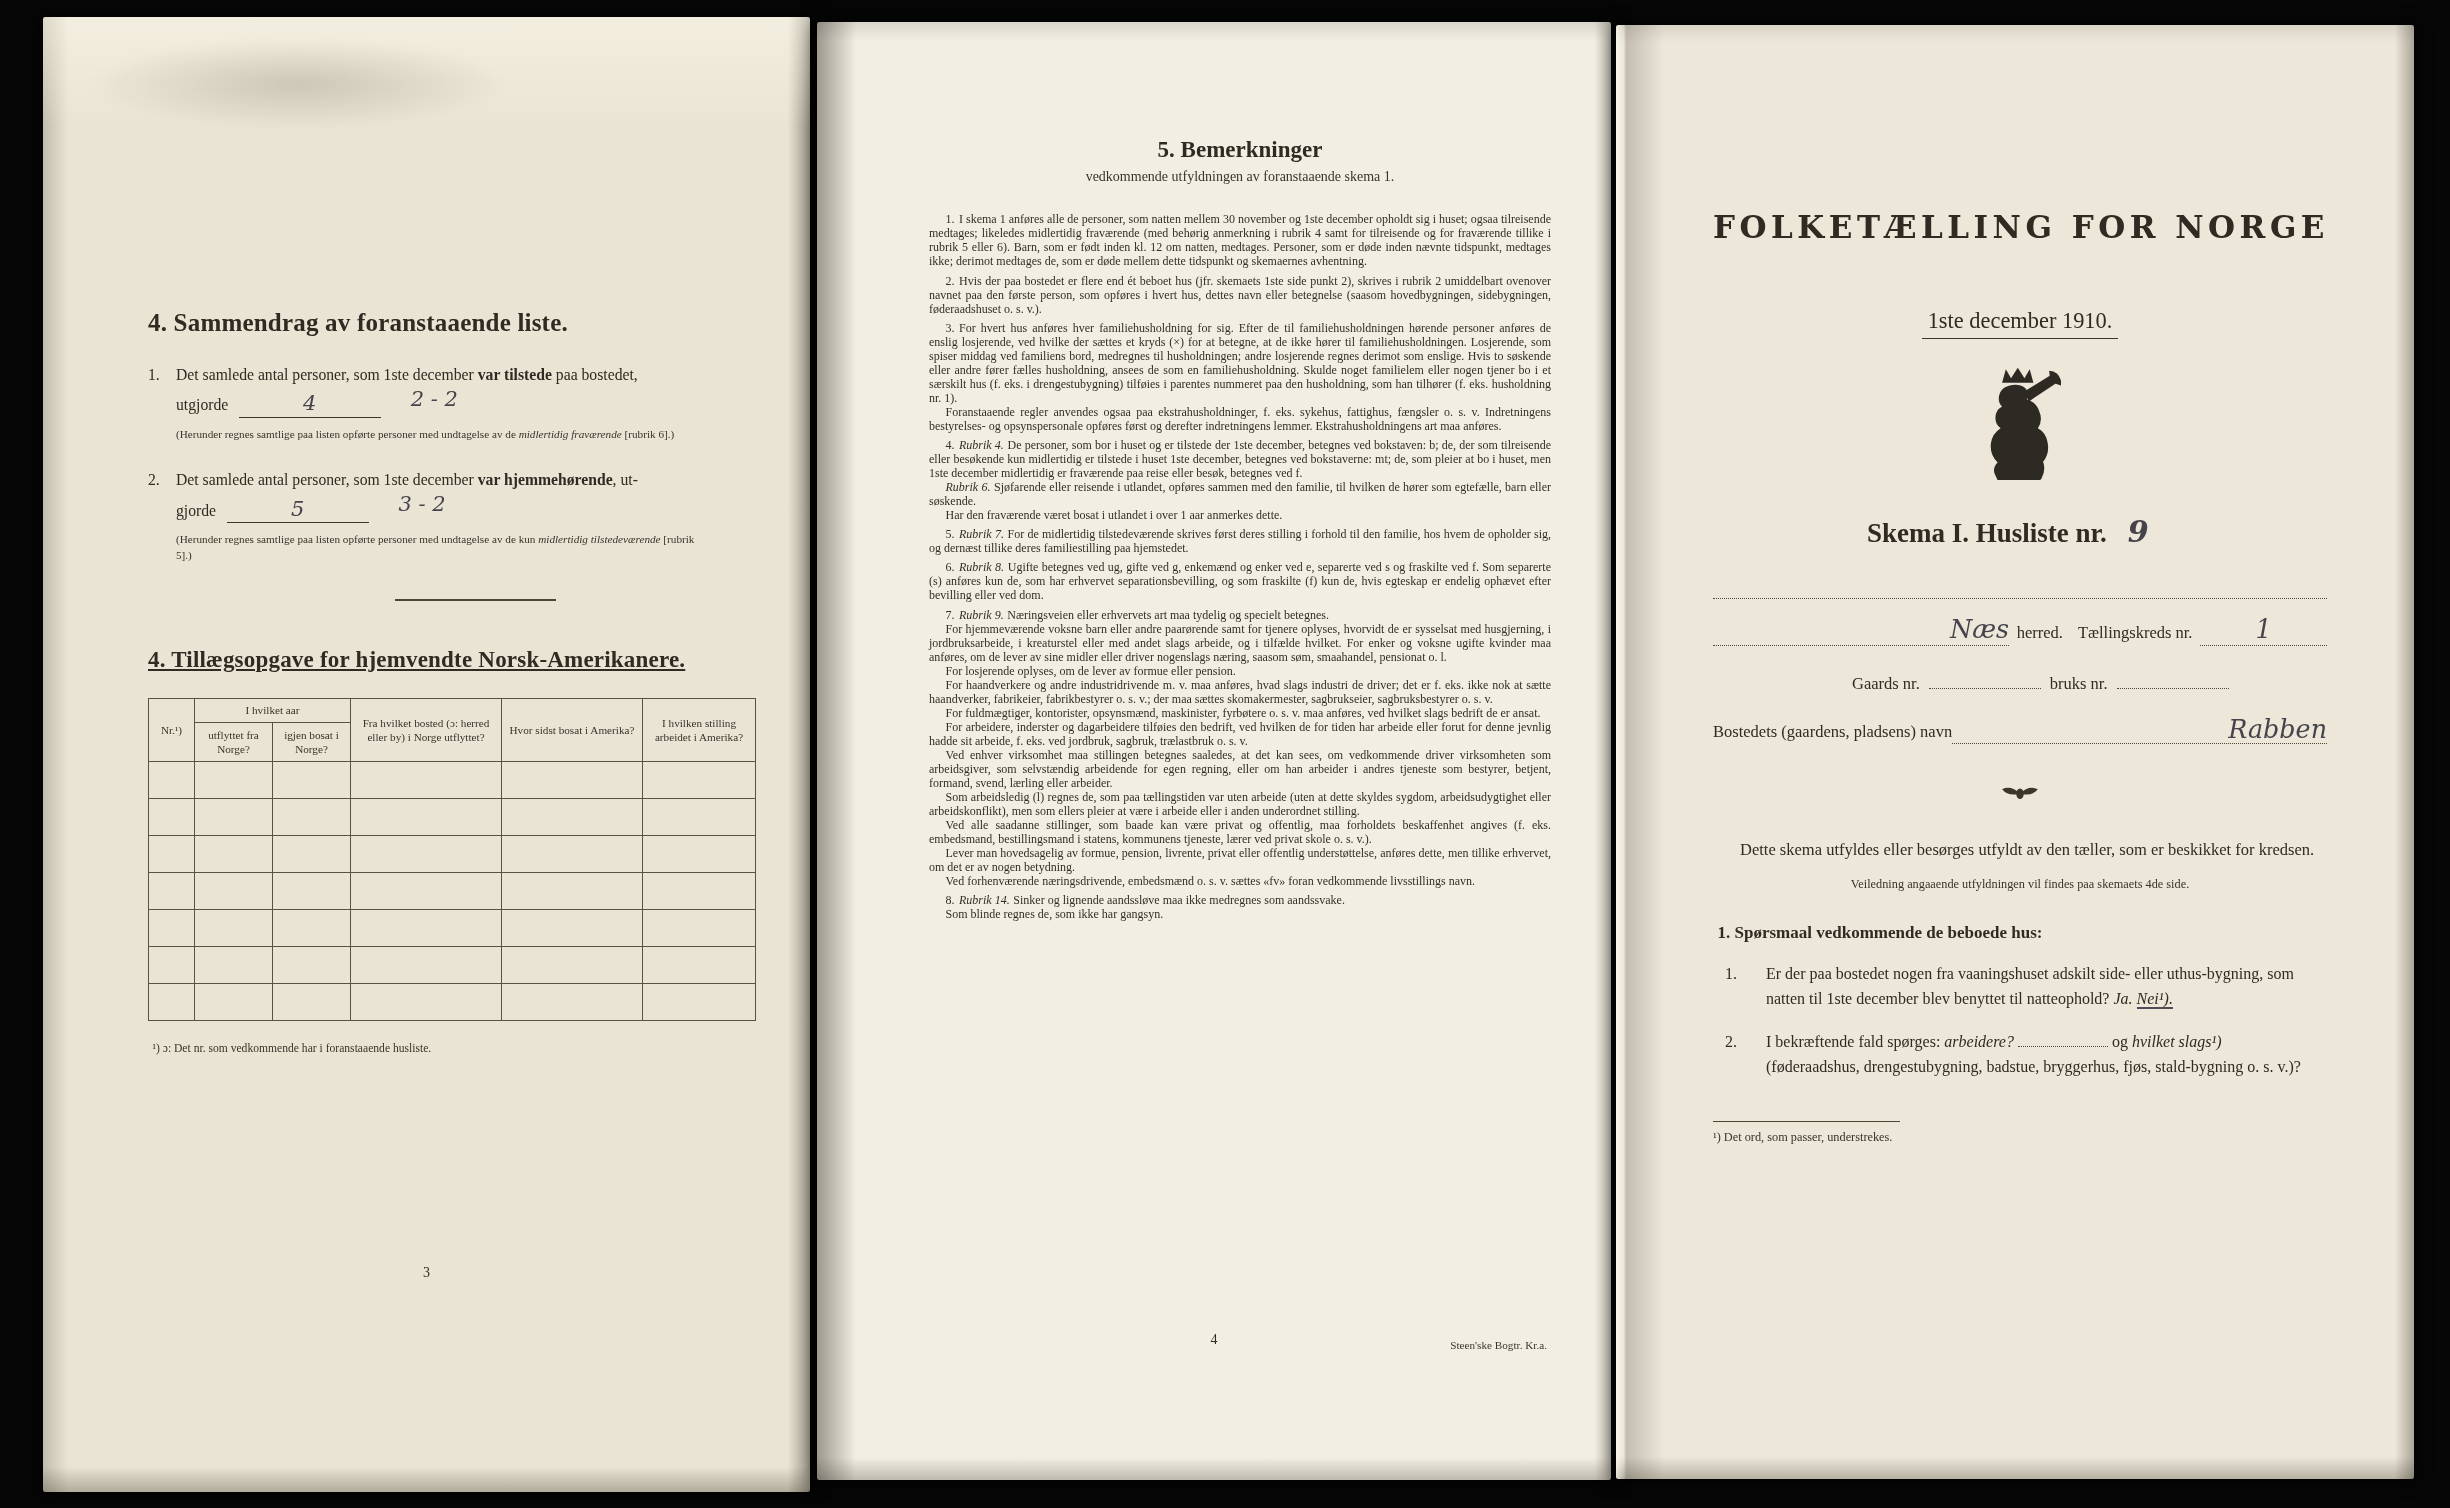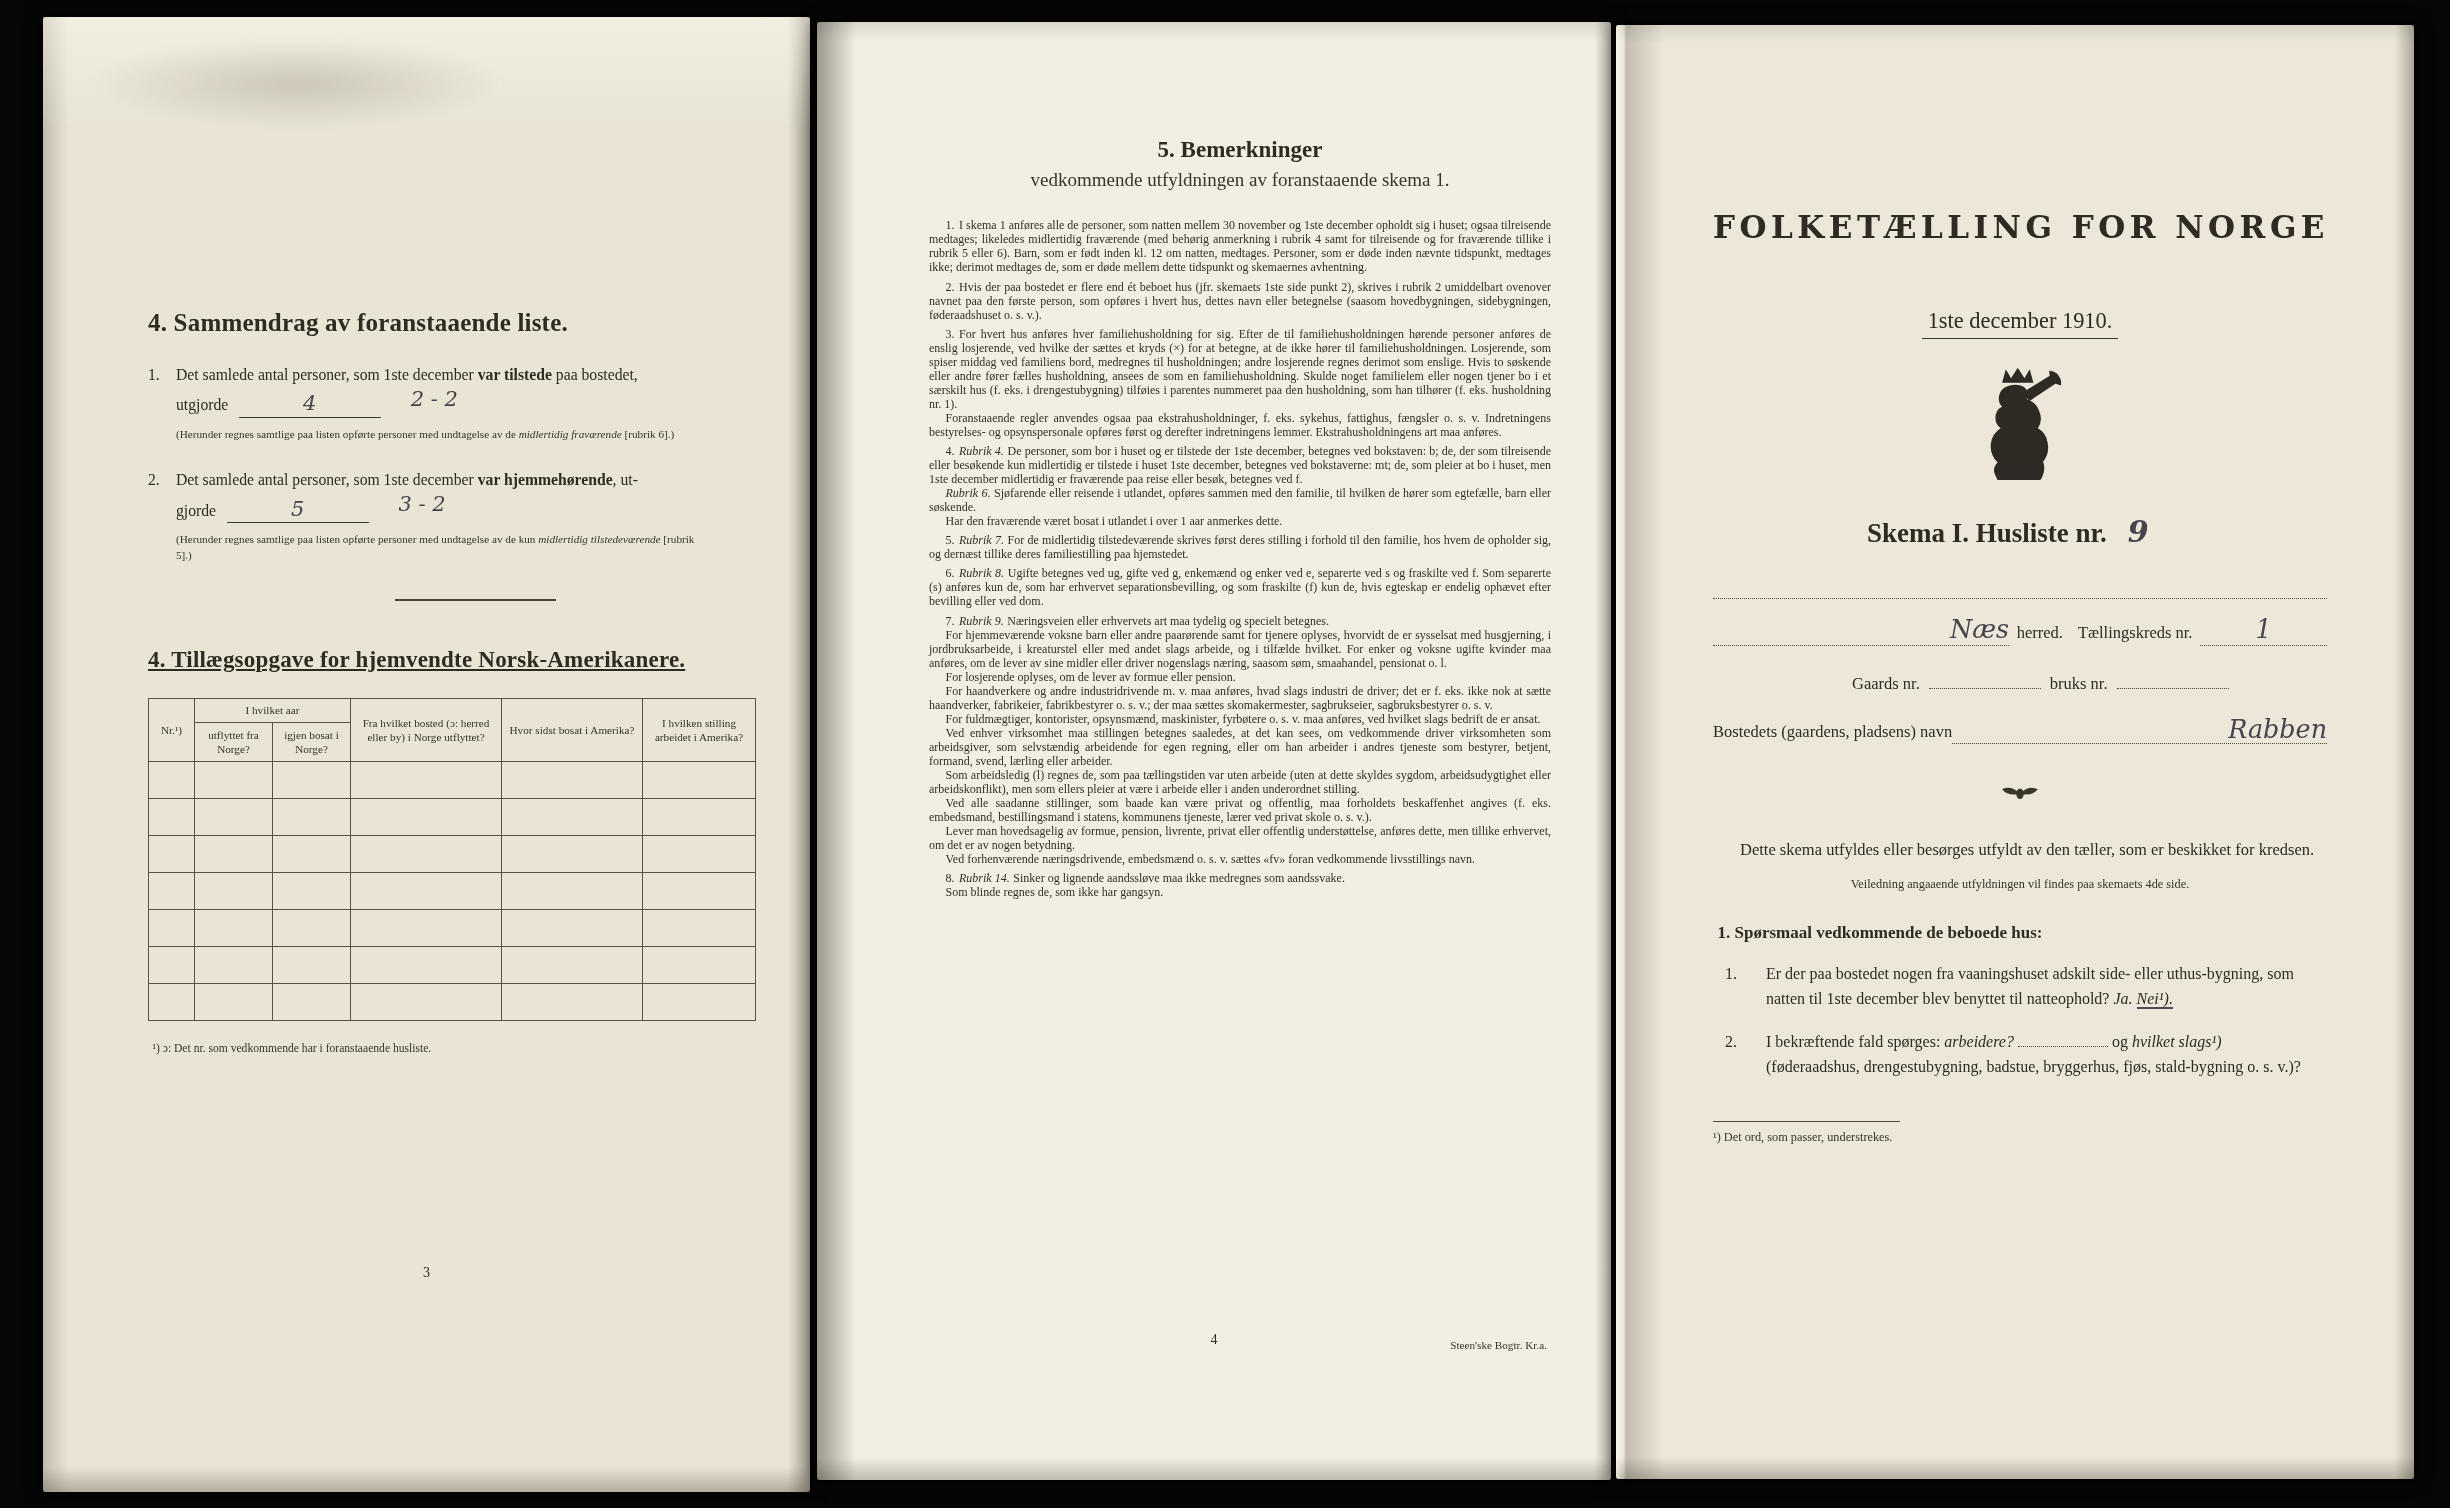--- a/index.html
+++ b/index.html
@@ -47,21 +47,21 @@
   .am-table td{height:34px;}
   .tbl-footnote{margin:21px 0 0 4.5px;font-size:11.6px;color:#38342b;}
   .pagenum{position:absolute;left:0;width:100%;text-align:center;font-size:14px;}
   .pn-left{bottom:211px;}
   .pn-mid{bottom:132px;}
   .printer{position:absolute;right:64px;bottom:129px;font-size:11.2px;color:#3a362d;margin-top:22px;}
 
   
   .m-inner{padding:115px 60px 0 112px;}
   .bem-title{margin:0;text-align:center;font-size:23px;font-weight:bold;}
-  .bem-sub{margin:6px 0 0 0;text-align:center;font-size:19px;color:#38342b;}
+  .bem-sub{margin:6px 0 0 0;text-align:center;font-size:14px;color:#38342b;}
   .blocks{margin-top:27px;font-size:12px;line-height:14px;text-align:justify;color:#332f26;}
   .blk{margin:0;text-indent:16.5px;}
   .blk.lead-item{margin-top:5.2px;}
   .bn:not(:empty){margin-right:4.5px;}
   .bl:not(:empty){margin-right:3.7px;font-style:italic;}
 
   
   .r-inner{padding:184px 87px 0 97px;}
   .r-title{margin:0;text-align:right;font-size:31px;font-weight:bold;letter-spacing:4.5px;white-space:nowrap;font-family:"DejaVu Serif",serif;}
   .r-date{margin:63px auto 0;width:fit-content;font-size:22.4px;border-bottom:1.5px solid #3b362a;padding:0 6px 3.7px;}
@@ -222,20 +222,21 @@
         <p class="blk lead-item"><span class="bn">4.</span><span class="bl">Rubrik 4.</span><span>De personer, som bor i huset og er tilstede der 1ste december, betegnes ved bokstaven: b; de, der som tilreisende eller besøkende kun midlertidig er tilstede i huset 1ste december, betegnes ved bokstaverne: mt; de, som pleier at bo i huset, men 1ste december midlertidig er fraværende paa reise eller besøk, betegnes ved f.</span></p>
         <p class="blk"><span class="bn"></span><span class="bl">Rubrik 6.</span><span>Sjøfarende eller reisende i utlandet, opføres sammen med den familie, til hvilken de hører som egtefælle, barn eller søskende.</span></p>
         <p class="blk"><span class="bn"></span><span class="bl"></span><span>Har den fraværende været bosat i utlandet i over 1 aar anmerkes dette.</span></p>
         <p class="blk lead-item"><span class="bn">5.</span><span class="bl">Rubrik 7.</span><span>For de midlertidig tilstedeværende skrives først deres stilling i forhold til den familie, hos hvem de opholder sig, og dernæst tillike deres familiestilling paa hjemstedet.</span></p>
         <p class="blk lead-item"><span class="bn">6.</span><span class="bl">Rubrik 8.</span><span>Ugifte betegnes ved ug, gifte ved g, enkemænd og enker ved e, separerte ved s og fraskilte ved f. Som separerte (s) anføres kun de, som har erhvervet separationsbevilling, og som fraskilte (f) kun de, hvis egteskap er endelig ophævet efter bevilling eller ved dom.</span></p>
         <p class="blk lead-item"><span class="bn">7.</span><span class="bl">Rubrik 9.</span><span>Næringsveien eller erhvervets art maa tydelig og specielt betegnes.</span></p>
         <p class="blk"><span class="bn"></span><span class="bl"></span><span>For hjemmeværende voksne barn eller andre paarørende samt for tjenere oplyses, hvorvidt de er sysselsat med husgjerning, i jordbruksarbeide, i kreaturstel eller med andet slags arbeide, og i tilfælde hvilket. For enker og voksne ugifte kvinder maa anføres, om de lever av sine midler eller driver nogenslags næring, saasom søm, smaahandel, pensionat o. l.</span></p>
         <p class="blk"><span class="bn"></span><span class="bl"></span><span>For losjerende oplyses, om de lever av formue eller pension.</span></p>
         <p class="blk"><span class="bn"></span><span class="bl"></span><span>For haandverkere og andre industridrivende m. v. maa anføres, hvad slags industri de driver; det er f. eks. ikke nok at sætte haandverker, fabrikeier, fabrikbestyrer o. s. v.; der maa sættes skomakermester, sagbrukseier, sagbruksbestyrer o. s. v.</span></p>
         <p class="blk"><span class="bn"></span><span class="bl"></span><span>For fuldmægtiger, kontorister, opsynsmænd, maskinister, fyrbøtere o. s. v. maa anføres, ved hvilket slags bedrift de er ansat.</span></p>
+        <p class="blk"><span class="bn"></span><span class="bl"></span><span>For arbeidere, inderster og dagarbeidere tilføies den bedrift, ved hvilken de for tiden har arbeide eller forut for denne jevnlig hadde sit arbeide, f. eks. ved jordbruk, sagbruk, trælastbruk o. s. v.</span></p>
         <p class="blk"><span class="bn"></span><span class="bl"></span><span>Ved enhver virksomhet maa stillingen betegnes saaledes, at det kan sees, om vedkommende driver virksomheten som arbeidsgiver, som selvstændig arbeidende for egen regning, eller om han arbeider i andres tjeneste som bestyrer, betjent, formand, svend, lærling eller arbeider.</span></p>
         <p class="blk"><span class="bn"></span><span class="bl"></span><span>Som arbeidsledig (l) regnes de, som paa tællingstiden var uten arbeide (uten at dette skyldes sygdom, arbeidsudygtighet eller arbeidskonflikt), men som ellers pleier at være i arbeide eller i anden underordnet stilling.</span></p>
         <p class="blk"><span class="bn"></span><span class="bl"></span><span>Ved alle saadanne stillinger, som baade kan være privat og offentlig, maa forholdets beskaffenhet angives (f. eks. embedsmand, bestillingsmand i statens, kommunens tjeneste, lærer ved privat skole o. s. v.).</span></p>
         <p class="blk"><span class="bn"></span><span class="bl"></span><span>Lever man hovedsagelig av formue, pension, livrente, privat eller offentlig understøttelse, anføres dette, men tillike erhvervet, om det er av nogen betydning.</span></p>
         <p class="blk"><span class="bn"></span><span class="bl"></span><span>Ved forhenværende næringsdrivende, embedsmænd o. s. v. sættes «fv» foran vedkommende livsstillings navn.</span></p>
         <p class="blk lead-item"><span class="bn">8.</span><span class="bl">Rubrik 14.</span><span>Sinker og lignende aandssløve maa ikke medregnes som aandssvake.</span></p>
         <p class="blk"><span class="bn"></span><span class="bl"></span><span>Som blinde regnes de, som ikke har gangsyn.</span></p>
       </div>
     </div>
     <div class="pagenum pn-mid">4</div>

